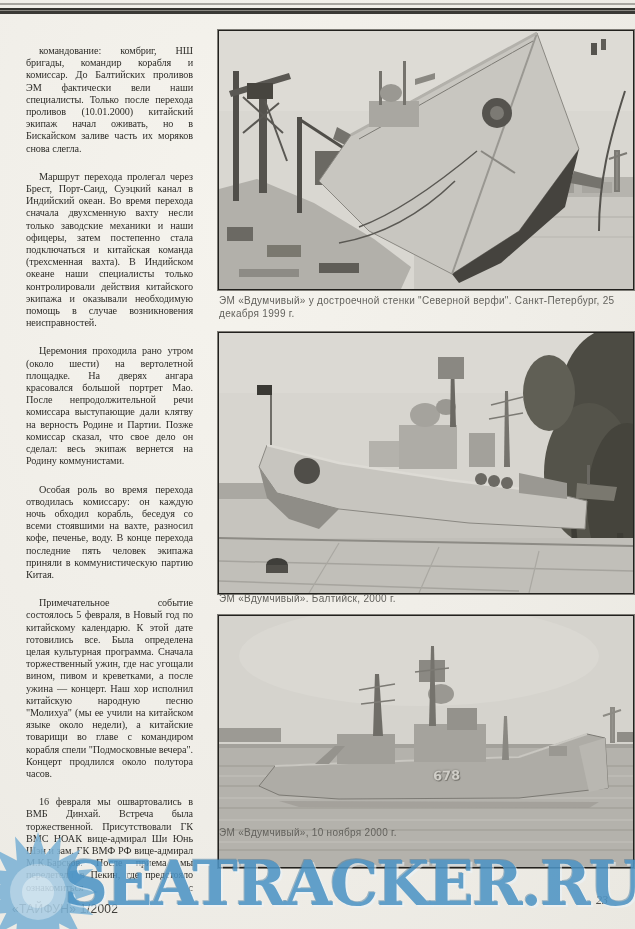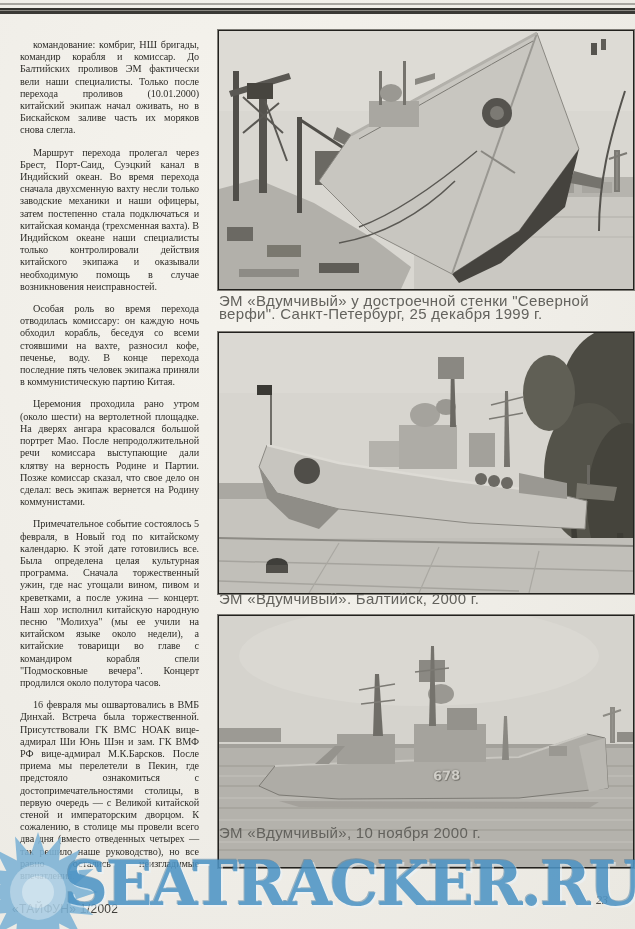--- a/index.html
+++ b/index.html
@@ -11,32 +11,32 @@
   
   .rule-thin{position:absolute;top:3px;left:0;width:635px;height:2px;background:#a8a6a0;}
   .rule-thick{position:absolute;top:8px;left:0;width:635px;height:6px;
     background:linear-gradient(#34332f 0 2px,#8a8882 2px 3px,#3a3935 3px 6px);}
   
   .article{
     position:absolute;left:10px;top:29px;width:199px;height:862px;overflow:hidden;
     font-size:10.2px;line-height:12.2px;color:#2e2d29;text-align:justify;
     letter-spacing:-0.1px;
   }
-  .article p{margin:10px;text-indent:13px;}
+  .article p{margin:16px;text-indent:13px;}
   
   .photo{position:absolute;left:218px;width:414px;border:1px solid #22211e;
     box-shadow:0 0 0 1px #7d7b75;background:#d8d6d0;overflow:hidden;}
   #photo1{top:30px;height:258px;}
   #photo2{top:332px;height:260px;}
   #photo3{top:615px;height:251px;}
   .photo svg{display:block;}
   .caption{
     position:absolute;left:219px;width:405px;
     font-family:"Liberation Sans","DejaVu Sans",sans-serif;
-    font-size:15px;line-height:12.5px;color:#63625d;letter-spacing:0.3px;
+    font-size:10px;line-height:12.5px;color:#63625d;letter-spacing:0.3px;
   }
   #cap1{top:295px;}
   #cap2{top:593px;}
   #cap3{top:827px;}
   .hull-number{
     position:absolute;left:433px;top:768px;
     font-family:"DejaVu Sans",sans-serif;font-weight:bold;font-size:13px;
     color:#cfcdc7;text-shadow:0 0 2px #6b6963,1px 1px 0 #7c7a74;
     transform:rotate(-2deg);
   }
@@ -65,22 +65,22 @@
 <body>
 
 <div class="page">
 
   <div class="rule-thin"></div>
   <div class="rule-thick"></div>
 
   <div class="article">
     <p>командование: комбриг, НШ бригады, командир корабля и комиссар. До Балтийских проливов ЭМ фактически вели наши специалисты. Только после перехода проливов (10.01.2000) китайский экипаж начал оживать, но в Бискайском заливе часть их моряков снова слегла.</p>
     <p>Маршрут перехода пролегал через Брест, Порт-Саид, Суэцкий канал в Индийский океан. Во время перехода сначала двухсменную вахту несли только заводские механики и наши офицеры, затем постепенно стала подключаться и китайская команда (трехсменная вахта). В Индийском океане наши специалисты только контролировали действия китайского экипажа и оказывали необходимую помощь в случае возникновения неисправностей.</p>
+    <p>Церемония проходила рано утром (около шести) на вертолетной площадке. На дверях ангара красовался большой портрет Мао. После непродолжительной речи комиссара выступающие дали клятву на верность Родине и Партии. Позже комиссар сказал, что свое дело он сделал: весь экипаж вернется на Родину коммунистами.</p>
     <p>Особая роль во время перехода отводилась комиссару: он каждую ночь обходил корабль, беседуя со всеми стоявшими на вахте, разносил кофе, печенье, воду. В конце перехода последние пять человек экипажа приняли в коммунистическую партию Китая.</p>
-    <p>Церемония проходила рано утром (около шести) на вертолетной площадке. На дверях ангара красовался большой портрет Мао. После непродолжительной речи комиссара выступающие дали клятву на верность Родине и Партии. Позже комиссар сказал, что свое дело он сделал: весь экипаж вернется на Родину коммунистами.</p>
     <p>Примечательное событие состоялось 5 февраля, в Новый год по китайскому календарю. К этой дате готовились все. Была определена целая культурная программа. Сначала торжественный ужин, где нас угощали вином, пивом и креветками, а после ужина — концерт. Наш хор исполнил китайскую народную песню "Молихуа" (мы ее учили на китайском языке около недели), а китайские товарищи во главе с командиром корабля спели "Подмосковные вечера". Концерт продлился около полутора часов.</p>
     <p>16 февраля мы ошвартовались в ВМБ Динхай. Встреча была торжественной. Присутствовали ГК ВМС НОАК вице-адмирал Ши Юнь Шэн и зам. ГК ВМФ РФ вице-адмирал М.К.Барсков. После приема мы перелетели в Пекин, где предстояло ознакомиться с достопримечательностями столицы, в первую очередь — с Великой китайской стеной и императорским дворцом. К сожалению, в столице мы провели всего два дня (вместо отведенных четырех — так решило наше руководство), но все равно остались неизгладимые впечатления.</p>
     <p>Перед перехода на ракетные стрельбы нам предстояло пройти замеры полей на</p>
   </div>
 
   <div class="photo" id="photo1">
     <svg width="414" height="258" viewBox="0 0 414 258">
       <g>
         <rect x="0" y="0" width="414" height="258" fill="#d9d7d1"></rect>
         <rect x="0" y="0" width="414" height="80" fill="#dddbd5"></rect>

